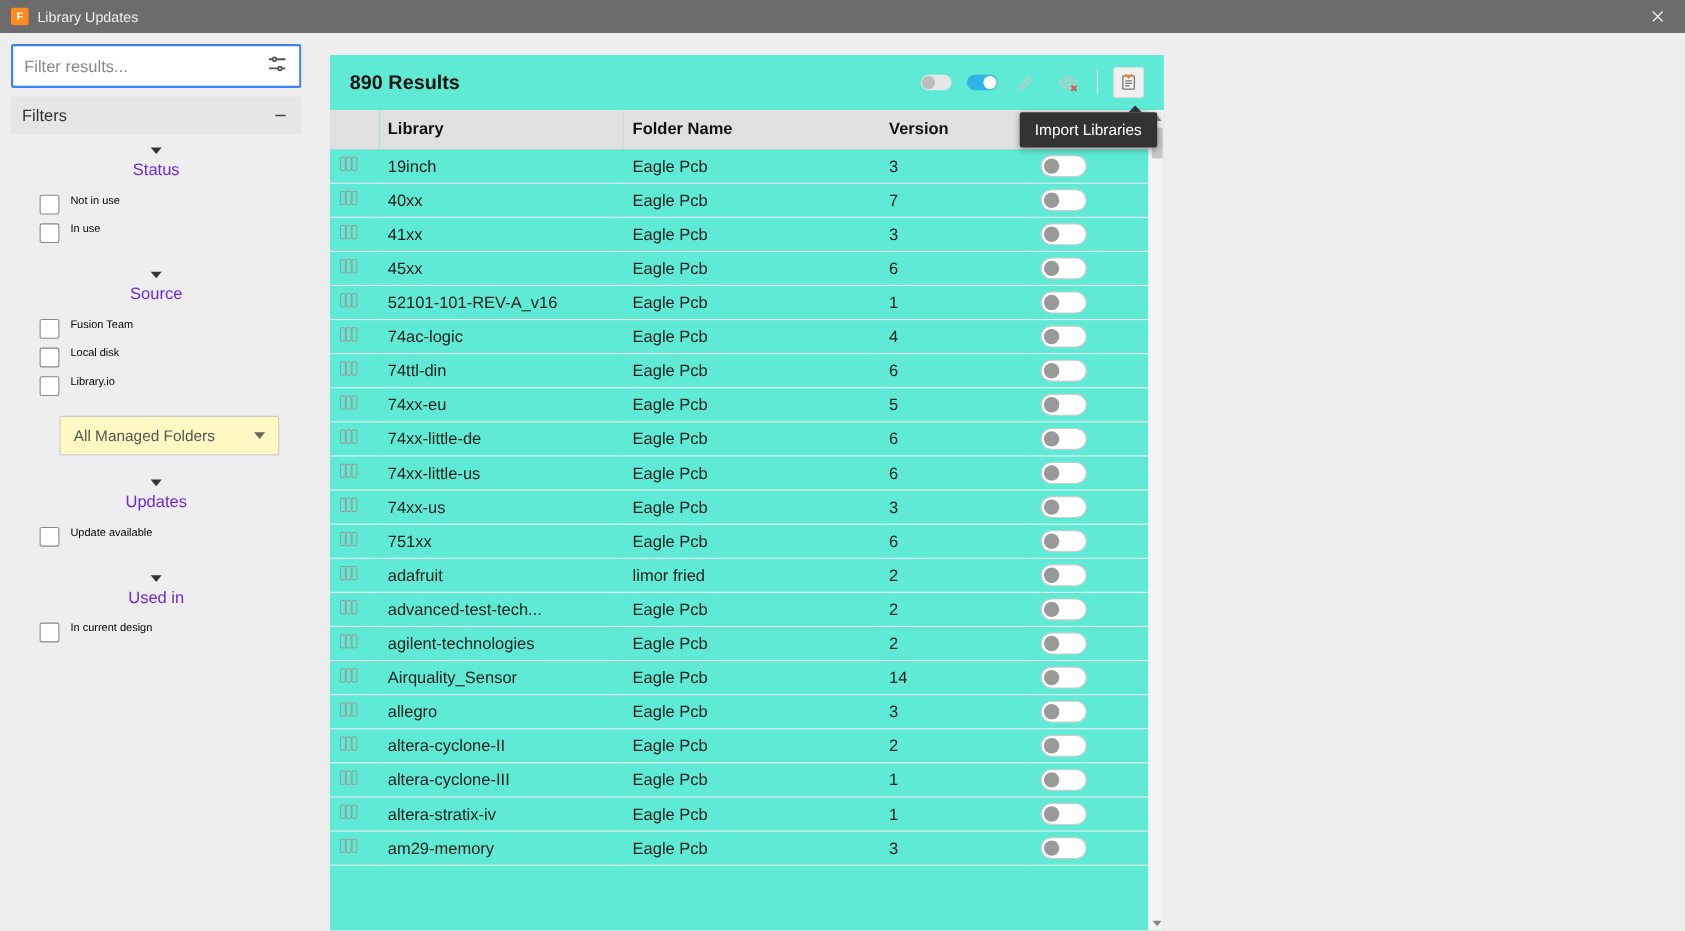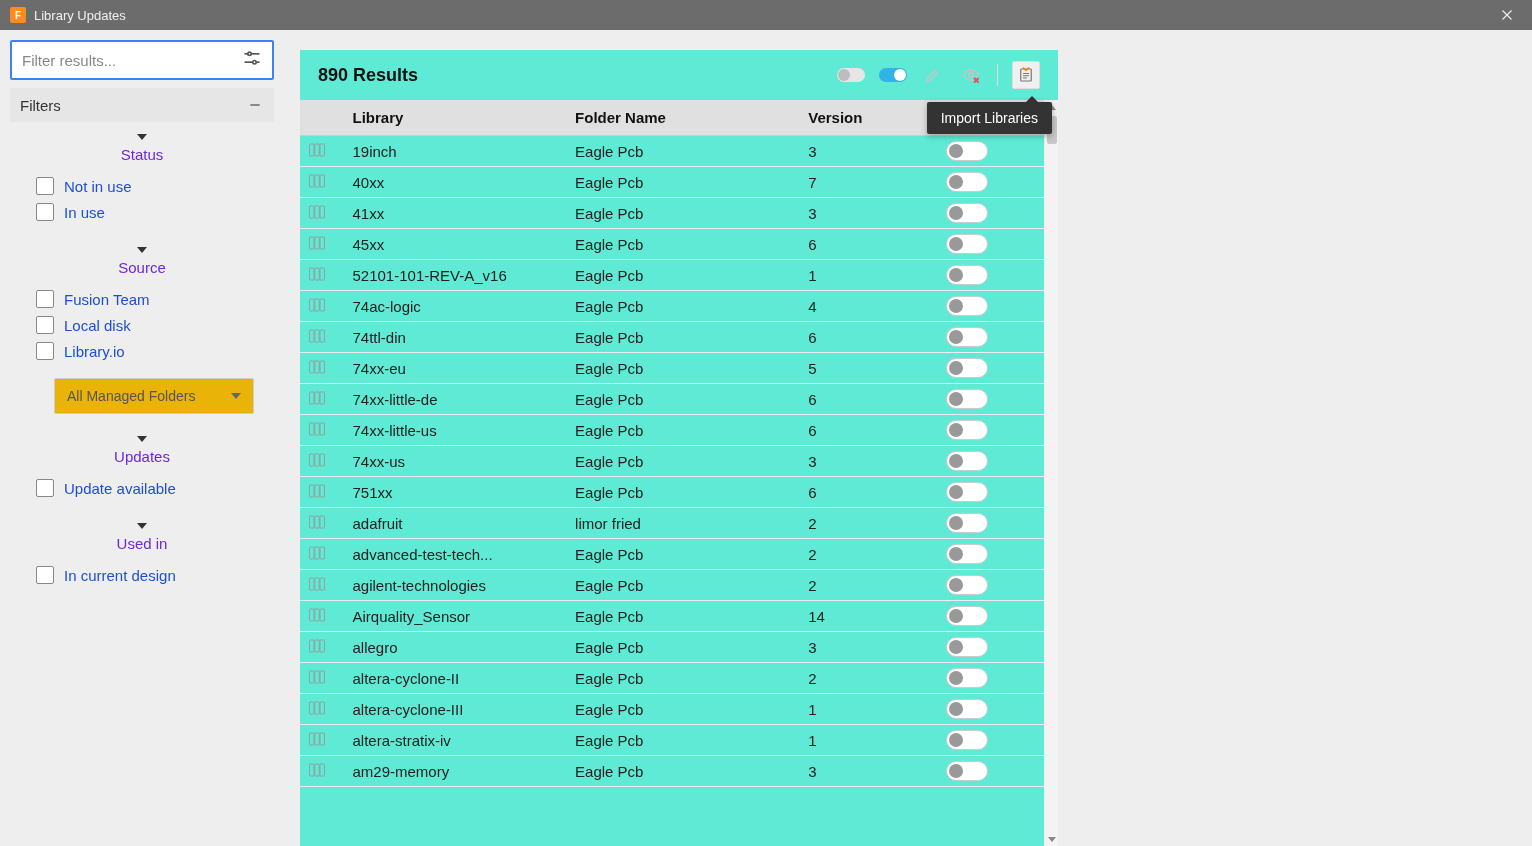--- a/index.html
+++ b/index.html
@@ -78,29 +78,29 @@
 
   .filter-group { padding: 12px 8px 10px 8px; }
   .filter-group-title {
     display: flex; align-items:center; gap:6px;
     font-size: 15px; color:#6d28d9; font-weight:400; margin-bottom:10px;
     cursor:pointer;
     flex-direction:column;
   }
   .caret-down { width:0; height:0; border-left:5px solid transparent; border-right:5px solid transparent; border-top:6px solid #333; }
 
-  .check-row { display:flex; align-items:flex-end; gap:10px; padding:4px 6px 4px 18px; font-size:15px; color:#1d4ed8; cursor:pointer; }
+  .check-row { display:flex; align-items:flex-start; gap:10px; padding:4px 6px 4px 18px; font-size:10px; color:#000000; cursor:pointer; }
   .checkbox {
     width:18px; height:18px; border:1.5px solid #888; border-radius:2px; background:#fff;
   }
 
   .managed-select {
     margin: 14px 0 0 36px;
     width: 200px; height: 36px;
-    background:#eab308; border:1px solid #ccc; border-radius:2px;
+    background:#fef9c3; border:1px solid #ccc; border-radius:2px;
     display:flex; align-items:center; justify-content:space-between;
     padding:0 12px; font-size:14px; color:#555; cursor:pointer;
   }
   .chev { width:0;height:0;border-left:5px solid transparent;border-right:5px solid transparent;border-top:6px solid #666;}
 
   
   .main {
     flex:1;
     background:#eeeeee;
     padding: 10px 10px 0 26px;

